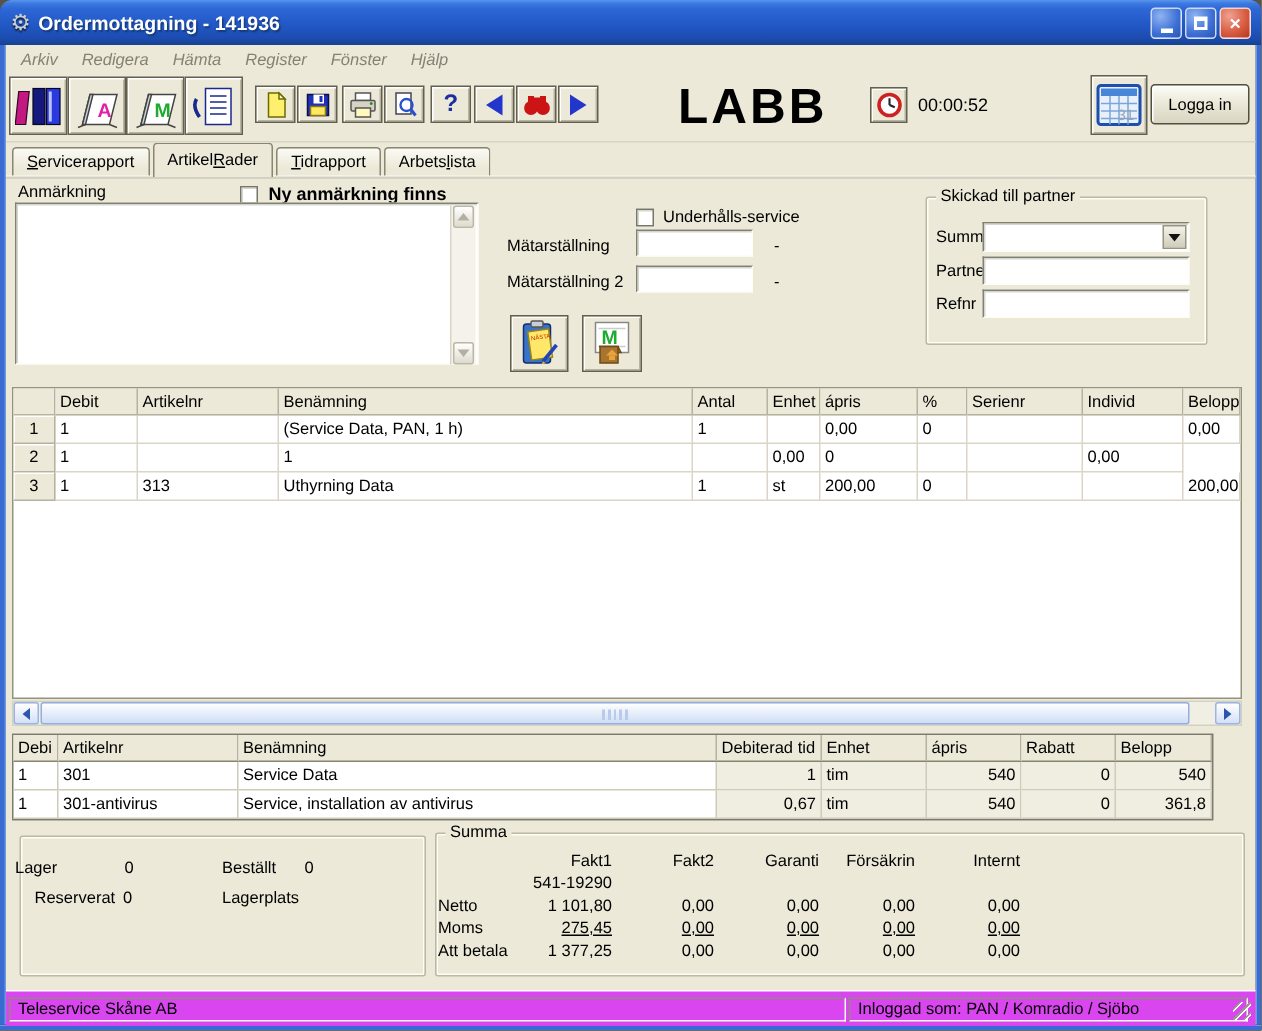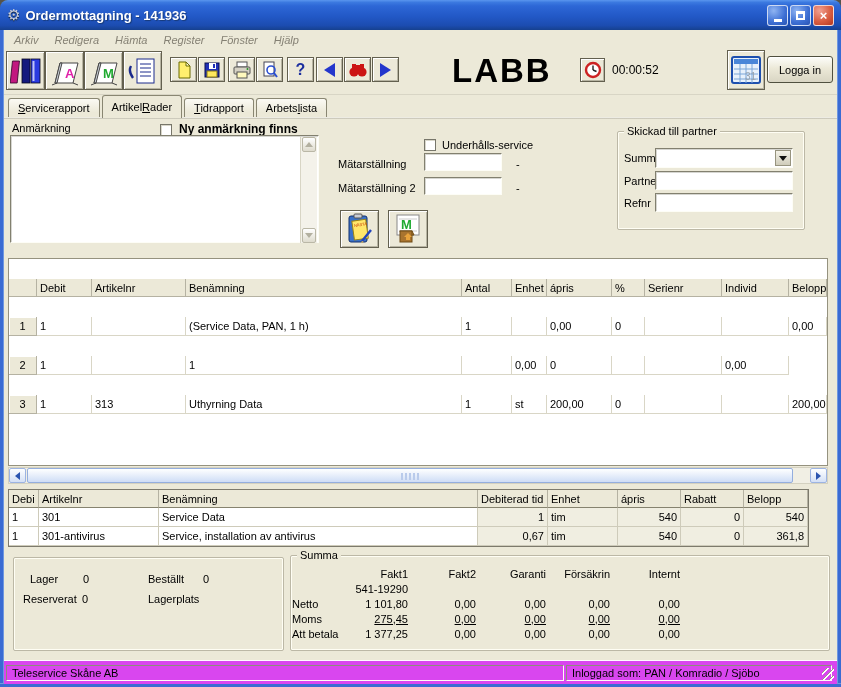--- a/index.html
+++ b/index.html
@@ -73,21 +73,21 @@
   .ta-scroll{position:absolute;right:1px;top:1px;width:16px;height:106px;background:#f4f2ea;
     border-left:1px solid #d8d5c5;}
   .ta-arrow{position:absolute;left:1px;width:14px;height:15px;background:linear-gradient(#fff,#dedbcd);
     border:1px solid #bab7a6;box-sizing:border-box;border-radius:2px;
     display:flex;align-items:center;justify-content:center;}
   .ta-tri-up{width:0;height:0;border:4px solid transparent;border-bottom:5px solid #b3b0a0;margin-top:-4px;}
   .ta-tri-dn{width:0;height:0;border:4px solid transparent;border-top:5px solid #b3b0a0;margin-top:4px;}
 
   
   .grid1{left:8px;top:258px;width:820px;height:208px;background:#fff;border:1px solid #95927f;box-sizing:border-box;}
-  .g1row{display:grid;grid-template-columns:28px 55px 94px 276px 50px 35px 65px 33px 77px 67px 1fr;margin-top:20px;}
+  .g1row{display:grid;grid-template-columns:28px 55px 94px 276px 50px 35px 65px 33px 77px 67px 1fr;}
   .g1row.hdr .cell{background:#ece9d8;border-right:1px solid #b5b2a2;border-bottom:1px solid #b5b2a2;}
   .cell{padding:2px 3px;height:19px;line-height:15px;box-sizing:border-box;overflow:hidden;white-space:nowrap;}
   .g1row .cell{border-right:1px solid #d9d6c6;border-bottom:1px solid #d9d6c6;}
   .g1row.hdr .cell{height:18px;}
   .rownum{background:#ece9d8;text-align:center;border-right:1px solid #b5b2a2 !important;
     border-bottom:1px solid #b5b2a2 !important;box-shadow:inset 1px 1px 0 #fff;}
 
   .hscroll{left:8px;top:467px;width:820px;height:17px;background:#f1efe4;border:1px solid #d4d1c0;box-sizing:border-box;}
   .hs-btn{position:absolute;top:0;width:17px;height:15px;background:linear-gradient(#feffff,#d4e0f6);
     border:1px solid #9db4e2;box-sizing:border-box;border-radius:2px;
@@ -436,21 +436,21 @@
       <div class="cell">Service, installation av antivirus</div>
       <div class="cell val r">0,67</div>
       <div class="cell val">tim</div>
       <div class="cell val r">540</div>
       <div class="cell val r">0</div>
       <div class="cell val r">361,8</div>
     </div>
   </div>
 
   <div class="abs groupbox stockbox"></div>
-  <span class="abs" style="left:30px;top:573px;">Lager</span>
+  <span class="abs" style="left:10px;top:573px;">Lager</span>
   <span class="abs" style="left:83px;top:573px;">0</span>
   <span class="abs" style="left:148px;top:573px;">Beställt</span>
   <span class="abs" style="left:203px;top:573px;">0</span>
   <span class="abs" style="left:23px;top:593px;">Reserverat</span>
   <span class="abs" style="left:82px;top:593px;">0</span>
   <span class="abs" style="left:148px;top:593px;">Lagerplats</span>
 
   <div class="abs groupbox summabox">
     <span class="legend">Summa</span>
   </div>

